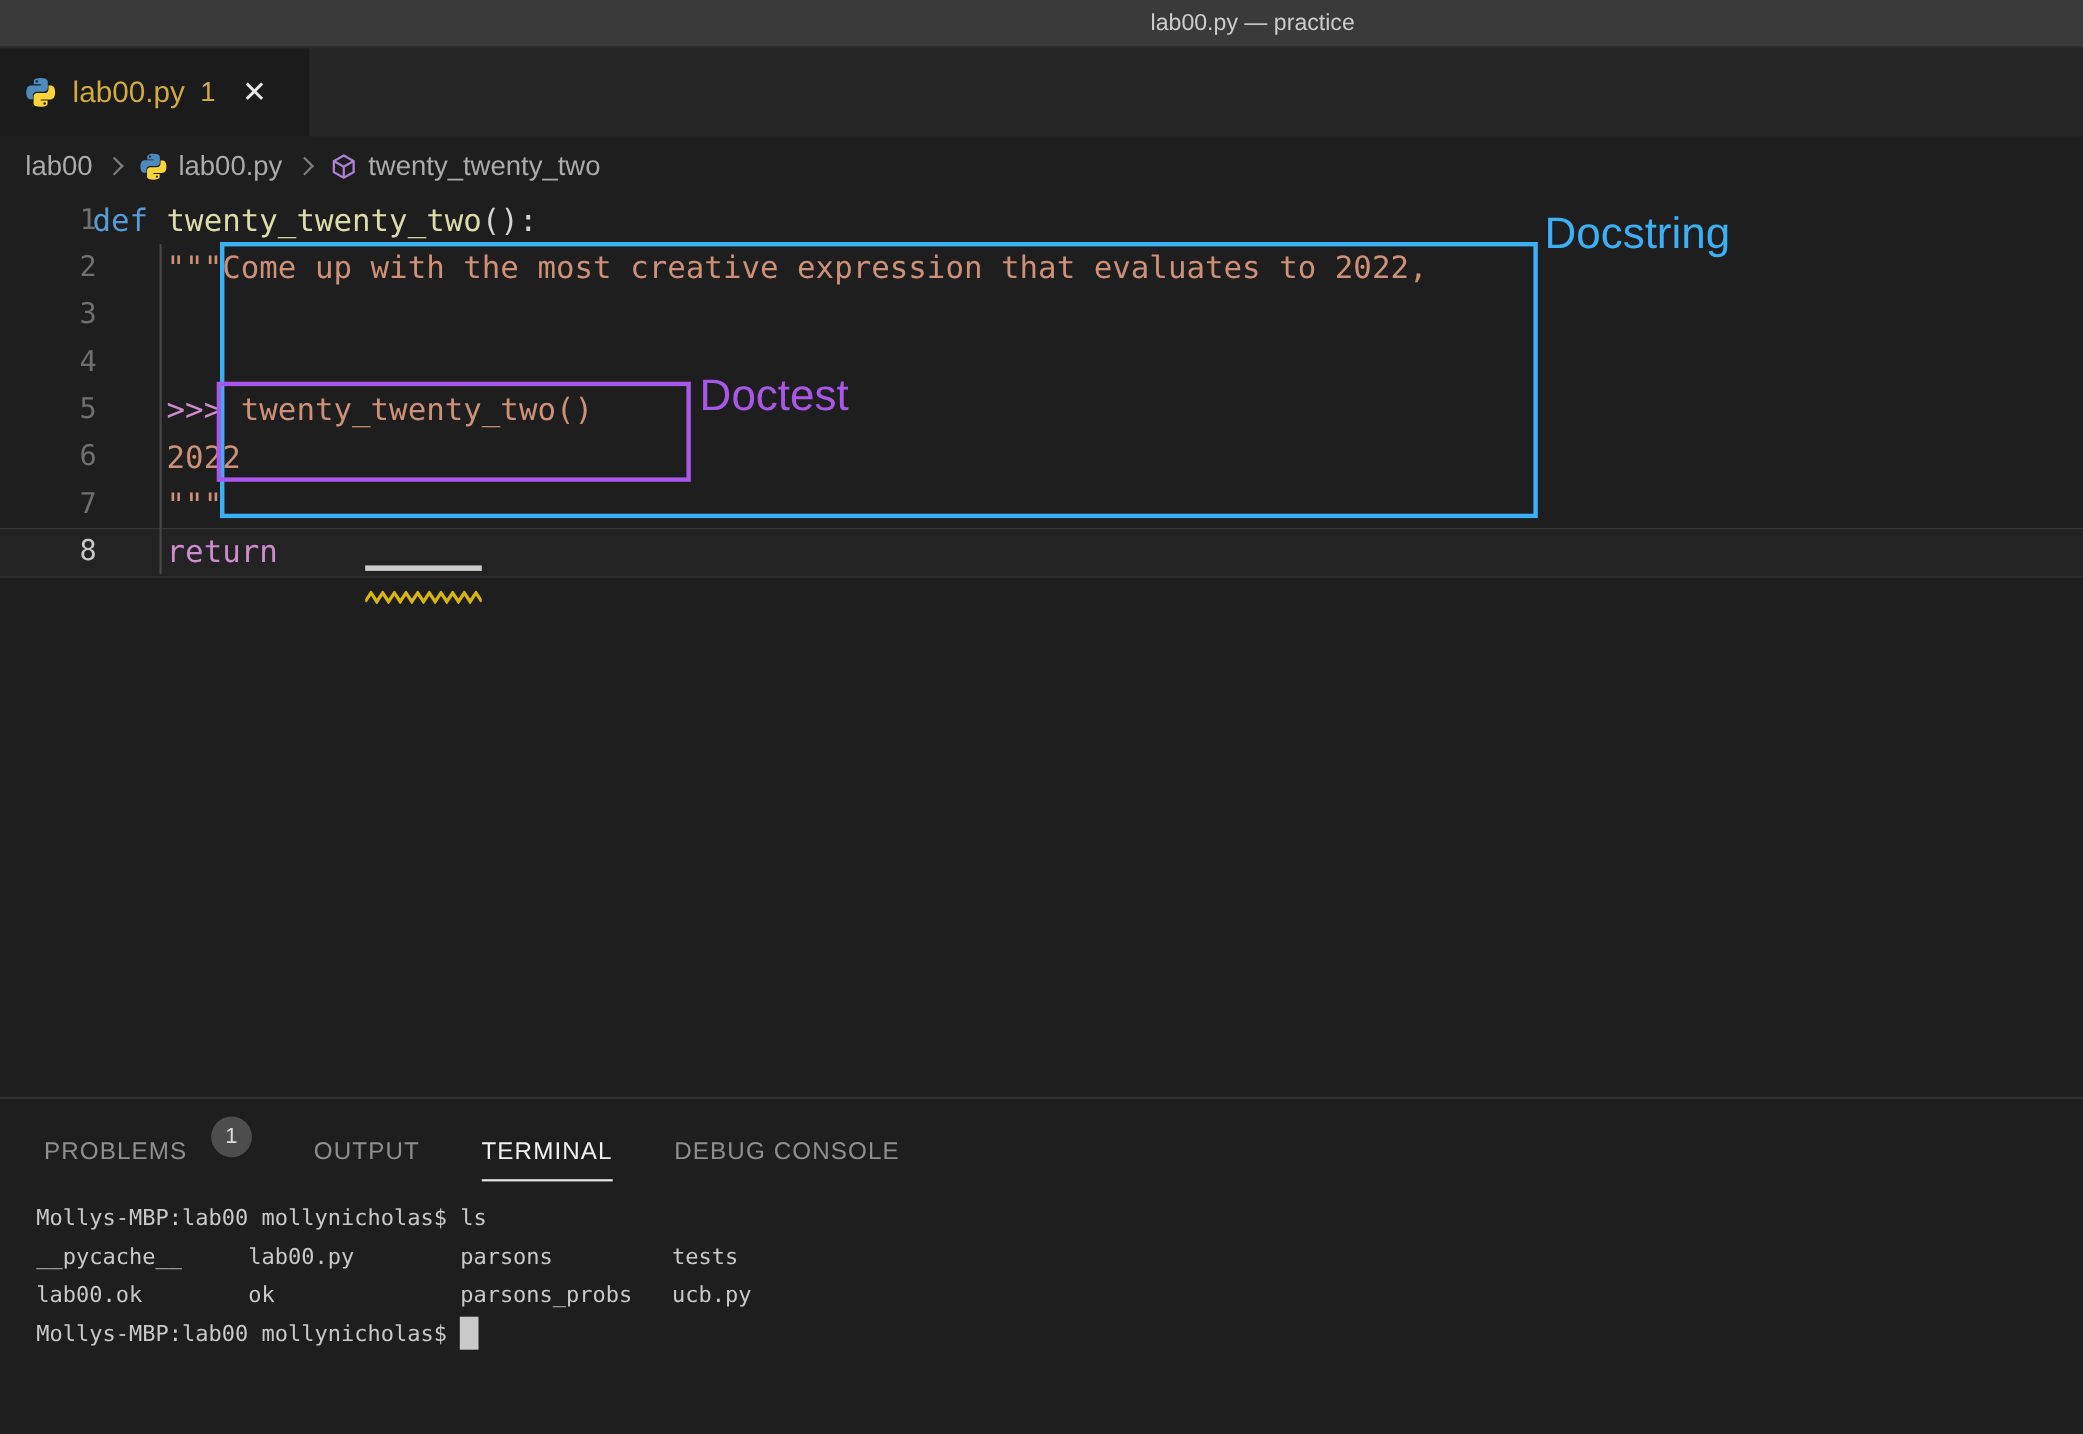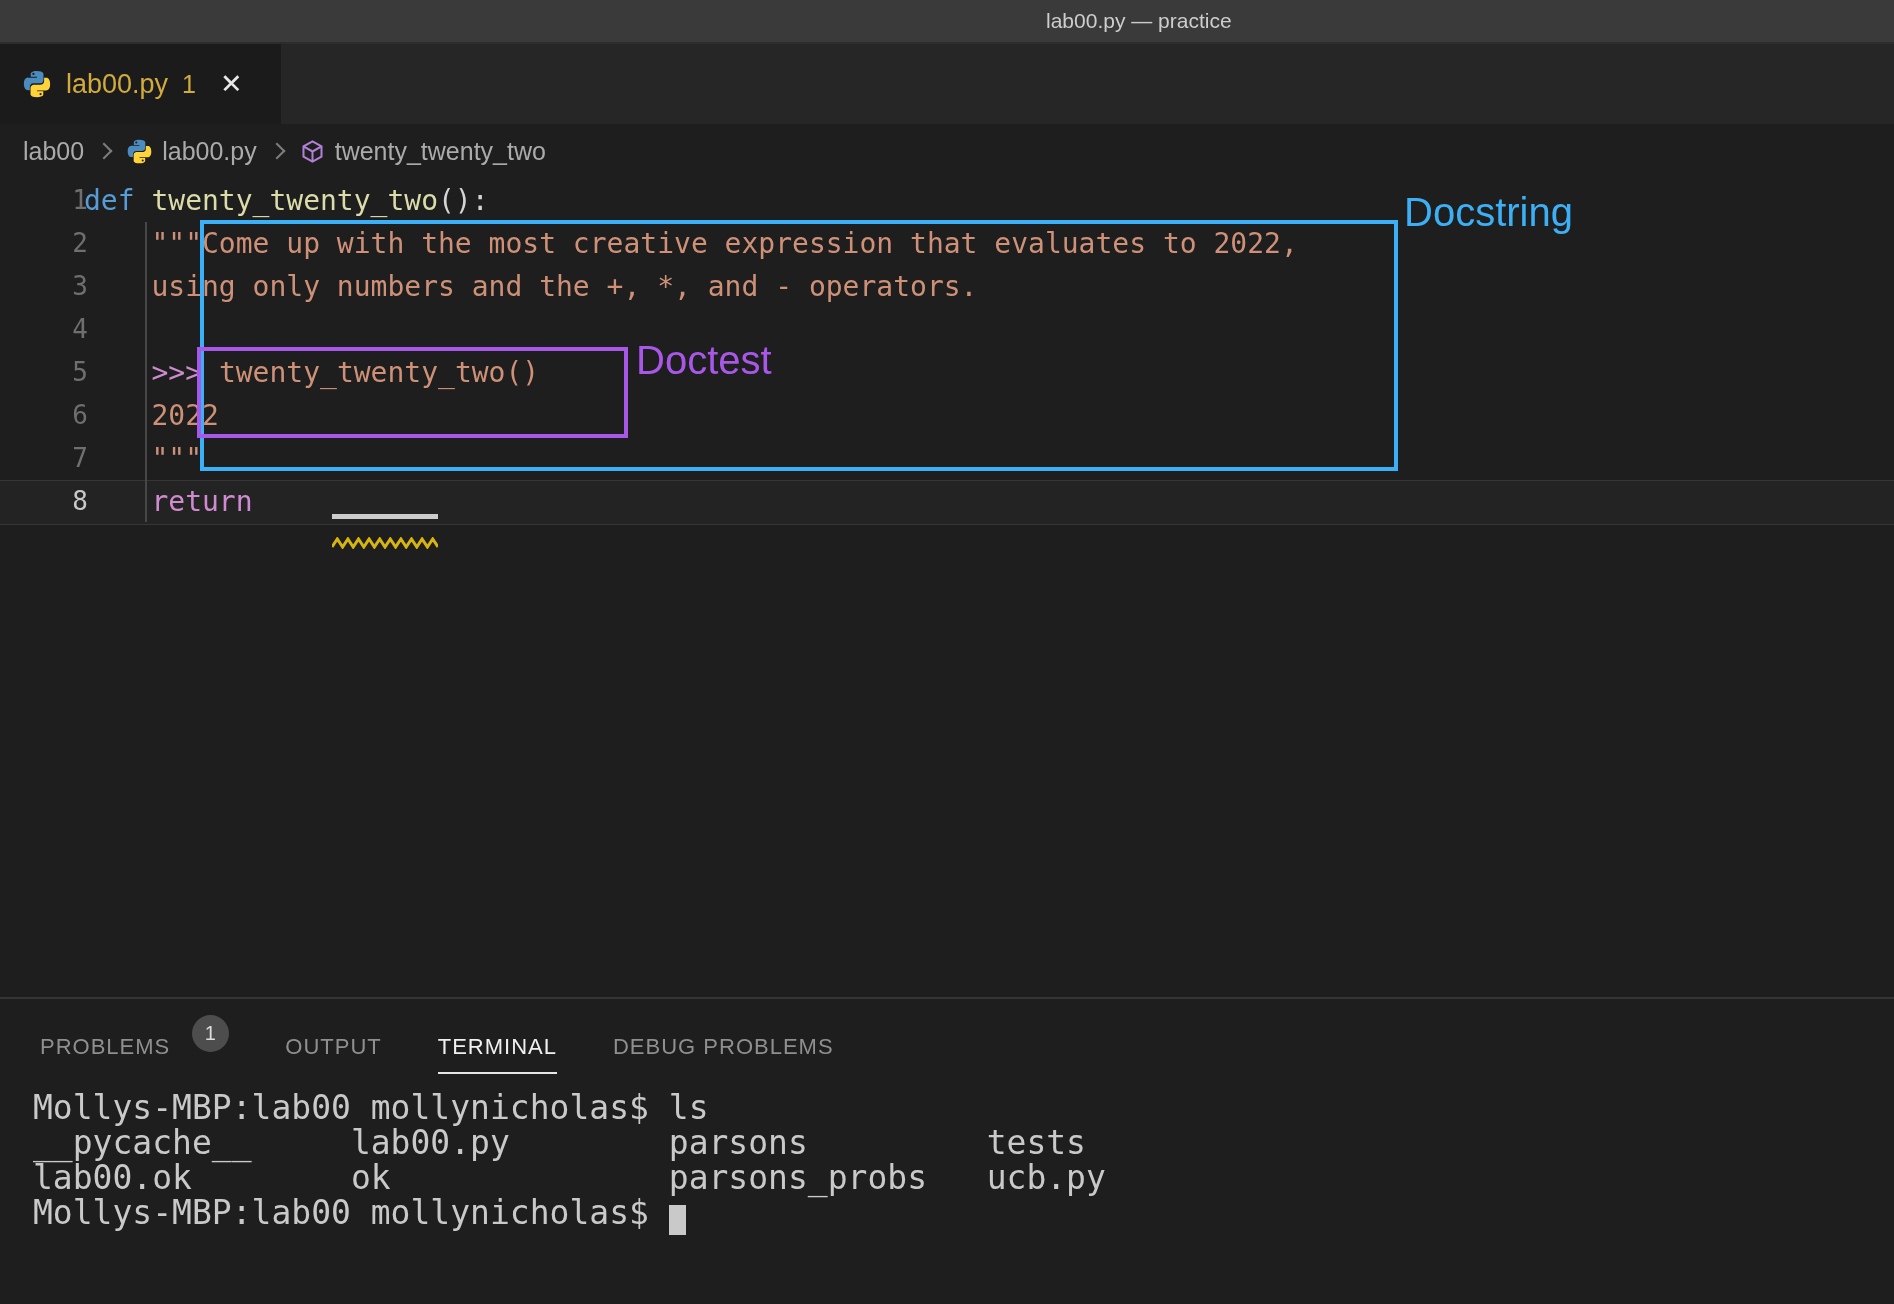--- a/index.html
+++ b/index.html
@@ -46,21 +46,21 @@
   .label-doctest{left:636px;top:160px;color:var(--c-purple);}
 
   
   .panel{position:absolute;left:0;top:997px;width:1894px;height:307px;background:#1e1e1e;border-top:2px solid #343434;box-sizing:border-box;}
   .panel-tabs{display:flex;align-items:center;padding:18px 0 0 40px;height:60px;box-sizing:border-box;}
   .ptab{font-size:22px;letter-spacing:1px;color:#8f8f8f;margin-right:56px;display:flex;align-items:center;}
   .ptab .ptab-label{padding-bottom:12px;border-bottom:2px solid transparent;margin-top:32px;}
   .ptab.active{color:#f0f0f0;}
   .ptab.active .ptab-label{border-bottom:2px solid #e7e7e7;}
   .pbadge{margin-left:22px;margin-bottom:10px;width:37px;height:37px;border-radius:50%;background:#4d4d4d;color:#dddddd;font-size:20px;display:flex;align-items:center;justify-content:center;}
-  .terminal{position:absolute;left:33px;top:91px;font-family:"DejaVu Sans Mono",monospace;font-size:33px;line-height:35px;color:#c9c9c9;white-space:pre;}
+  .terminal{position:absolute;left:33px;top:91px;font-family:"DejaVu Sans Mono",monospace;font-size:20px;line-height:35px;color:#c9c9c9;white-space:pre;}
   .term-line{height:35px;}
   .cursor{display:inline-block;width:17px;height:30px;background:#c9c9c9;vertical-align:text-bottom;margin-bottom:-3px;}
 </style>
 </head>
 <body>
 
 <div class="window">
 
   <div class="titlebar">
     <span class="title">lab00.py — practice</span>
@@ -111,21 +111,21 @@
         <div class="gnum">3</div>
         <div class="gnum">4</div>
         <div class="gnum">5</div>
         <div class="gnum">6</div>
         <div class="gnum">7</div>
         <div class="gnum active">8</div>
       </div>
     <div class="code">
         <div class="code-line"><span class="tk-kw">def </span><span class="tk-fn">twenty_twenty_two</span><span class="tk-pun">():</span></div>
         <div class="code-line"><span class="tk-pun">    </span><span class="tk-str">"""Come up with the most creative expression that evaluates to 2022,</span></div>
-        <div class="code-line"><span class="tk-pun">    </span><span class="tk-str">using only numbers and the +, *, and - operators.</span></div>
+        <div class="code-line"><span class="tk-pun">    </span></div>
         <div class="code-line"></div>
         <div class="code-line"><span class="tk-pun">    </span><span class="tk-mag">&gt;&gt;&gt; </span><span class="tk-str">twenty_twenty_two()</span></div>
         <div class="code-line"><span class="tk-pun">    </span><span class="tk-str">2022</span></div>
         <div class="code-line"><span class="tk-pun">    </span><span class="tk-str">"""</span></div>
         <div class="code-line"><span class="tk-pun">    </span><span class="tk-mag">return </span><span class="ws-bar"></span><span class="squiggle"><svg width="106" height="12" viewBox="0 0 106 12">
               <path d="M0 10 L5.3 2 L10.6 10 L15.9 2 L21.2 10 L26.5 2 L31.8 10 L37.1 2 L42.4 10 L47.7 2 L53 10 L58.3 2 L63.6 10 L68.9 2 L74.2 10 L79.5 2 L84.8 10 L90.1 2 L95.4 10 L100.7 2 L106 10" fill="none" stroke="#d7b410" stroke-width="3"></path>
             </svg></span></div>
       </div>
 
     <div class="anno-box box-docstring"></div>
@@ -140,19 +140,19 @@
           <span class="ptab-label">PROBLEMS</span>
           <span class="pbadge">1</span>
         </div>
         <div class="ptab">
           <span class="ptab-label">OUTPUT</span>
         </div>
         <div class="ptab active">
           <span class="ptab-label">TERMINAL</span>
         </div>
         <div class="ptab">
-          <span class="ptab-label">DEBUG PROBLEMS</span>
+          <span class="ptab-label">DEBUG CONSOLE</span>
         </div>
       </div>
     <div class="terminal"><div class="term-line">Mollys-MBP:lab00 mollynicholas$ ls</div><div class="term-line">__pycache__     lab00.py        parsons         tests</div><div class="term-line">lab00.ok        ok              parsons_probs   ucb.py</div><div class="term-line">Mollys-MBP:lab00 mollynicholas$ <span class="cursor"></span></div></div>
   </div>
 
 </div>
 
 </body></html>

